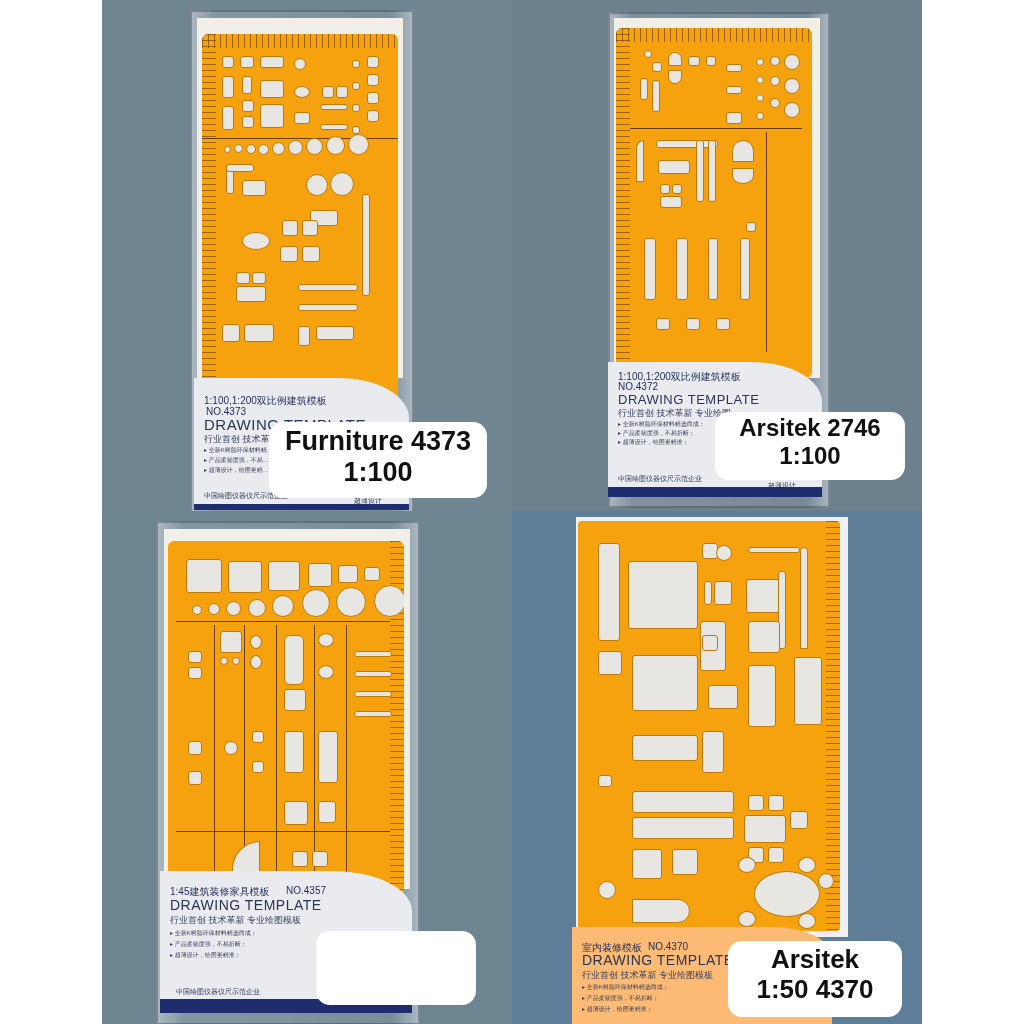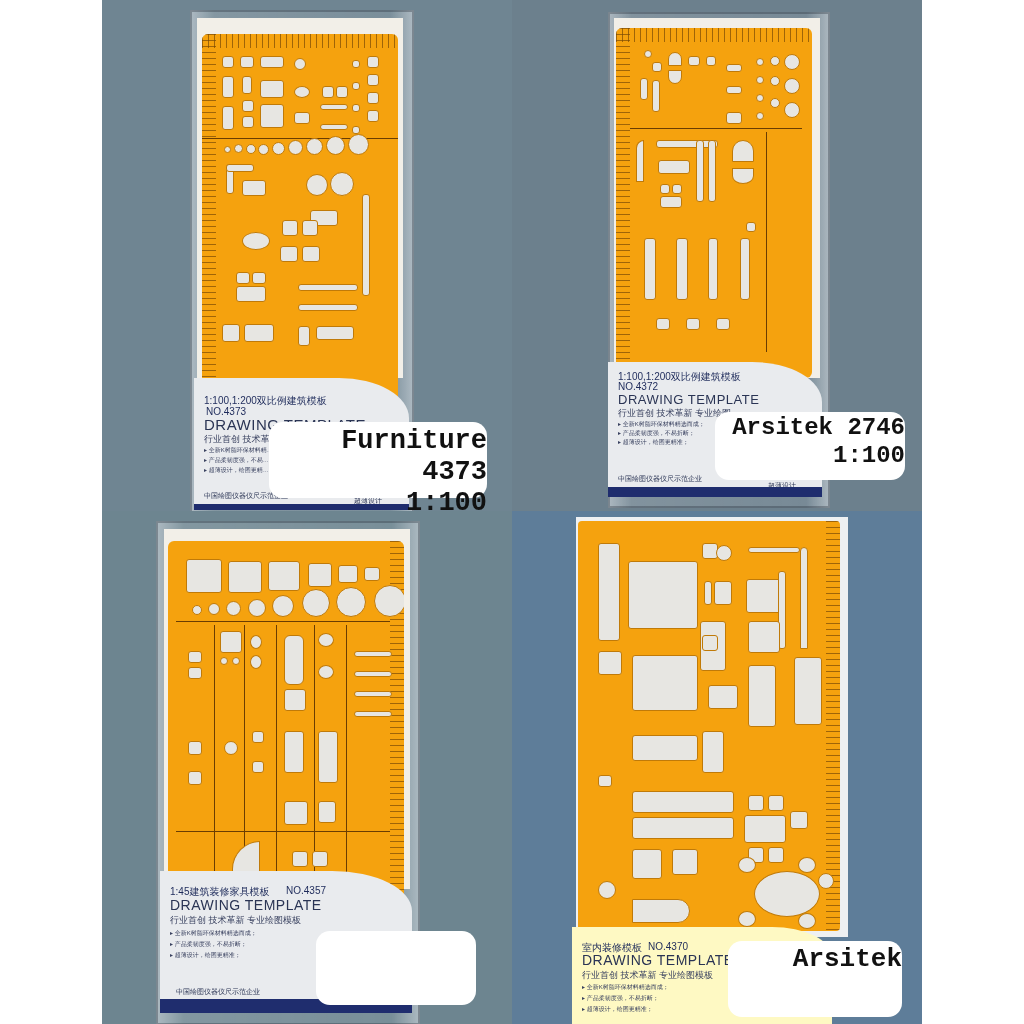--- a/index.html
+++ b/index.html
@@ -28,21 +28,21 @@
 
   .pkg{position:absolute;background:#e9ebee;}
   .pkg .navy{position:absolute;left:0;right:0;bottom:0;height:12px;background:#1f2d6e;}
   .pkg .sub{position:absolute;font-size:10px;color:#1d2a5a;white-space:nowrap;}
   .pkg .no{position:absolute;font-size:10px;color:#1d2a5a;}
   .pkg .title{position:absolute;font-size:13px;color:#2a3454;letter-spacing:.5px;white-space:nowrap;}
   .pkg .slogan{position:absolute;font-size:9px;color:#3a4260;white-space:nowrap;}
   .pkg .bullet{position:absolute;font-size:6px;color:#3a4260;white-space:nowrap;}
   .pkg .maker{position:absolute;font-size:7px;color:#2a3454;white-space:nowrap;}
 
-  .label{position:absolute;background:#ffffff;border-radius:14px;color:#111;font-weight:bold;text-align:right;line-height:1.15;font-family:Liberation Mono, monospace;}
+  .label{position:absolute;background:#ffffff;border-radius:14px;color:#111;font-weight:bold;text-align:center;line-height:1.15;font-family:Liberation Sans, sans-serif;}
   .label span{display:block;}
 </style>
 </head>
 <body>
 
 <div class="collage">
 
   <div class="quad q-tl">
     <div class="sleeve" style="left:88px;top:10px;width:220px;height:500px;"></div>
     <div class="card" style="left:95px;top:18px;width:206px;height:360px;"></div>
@@ -300,27 +300,28 @@
       <div class="hole r" style="left:94px;top:328px;width:24px;height:24px;"></div>
       <div class="hole c" style="left:176px;top:350px;width:64px;height:44px;"></div>
       <div class="hole c" style="left:160px;top:336px;width:16px;height:14px;"></div>
       <div class="hole c" style="left:220px;top:336px;width:16px;height:14px;"></div>
       <div class="hole c" style="left:240px;top:352px;width:14px;height:14px;"></div>
       <div class="hole c" style="left:160px;top:390px;width:16px;height:14px;"></div>
       <div class="hole c" style="left:220px;top:392px;width:16px;height:14px;"></div>
       <div class="hole r" style="left:54px;top:378px;width:56px;height:22px;border-radius:0 12px 12px 0;"></div>
       <div class="hole c" style="left:20px;top:360px;width:16px;height:16px;"></div>
     </div>
-    <div class="pkg" style="left:60px;top:416px;width:260px;height:97px;border-radius:0 60px 0 0/0 30px 0 0;background:#fef9c3;">
+    <div class="pkg" style="left:60px;top:416px;width:260px;height:97px;border-radius:0 60px 0 0/0 30px 0 0;background:#fdba74;">
       <div class="sub" style="left:10px;top:14px;">室内装修模板</div>
       <div class="no" style="left:76px;top:14px;">NO.4370</div>
       <div class="title" style="left:10px;top:25px;font-size:14px;">DRAWING TEMPLATE</div>
       <div class="slogan" style="left:10px;top:42px;">行业首创  技术革新  专业绘图模板</div>
       <div class="bullet" style="left:10px;top:56px;">▸ 全新K树脂环保材料精选而成；</div>
       <div class="bullet" style="left:10px;top:67px;">▸ 产品柔韧度强，不易折断；</div>
       <div class="bullet" style="left:10px;top:78px;">▸ 超薄设计，绘图更精准；</div>
     </div>
     <div class="label" style="left:216px;top:430px;width:174px;height:72px;font-size:26px;padding-top:4px;">
       <span>Arsitek</span>
+      <span>1:50 4370</span>
     </div>
   </div>
 
 </div>
 
 </body></html>

